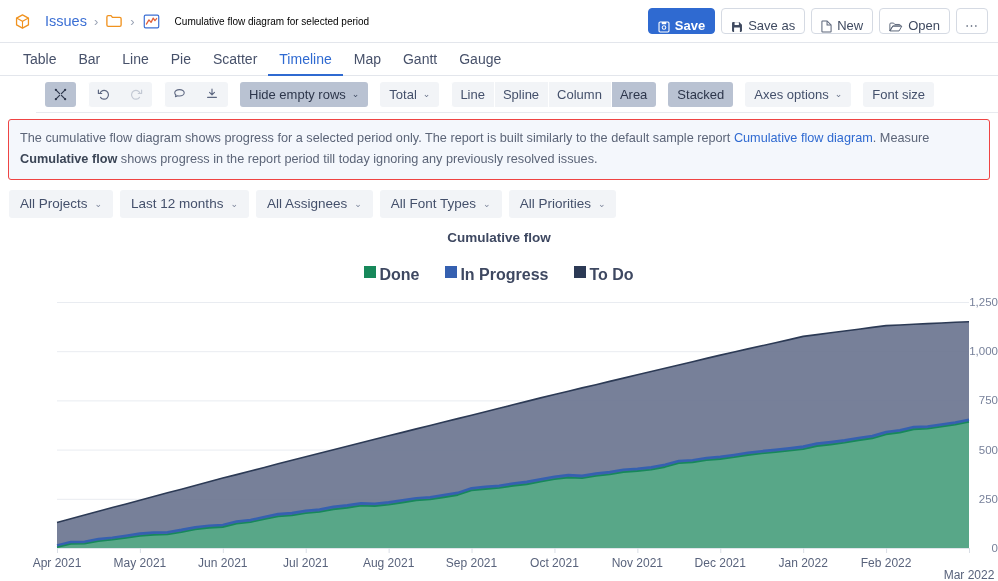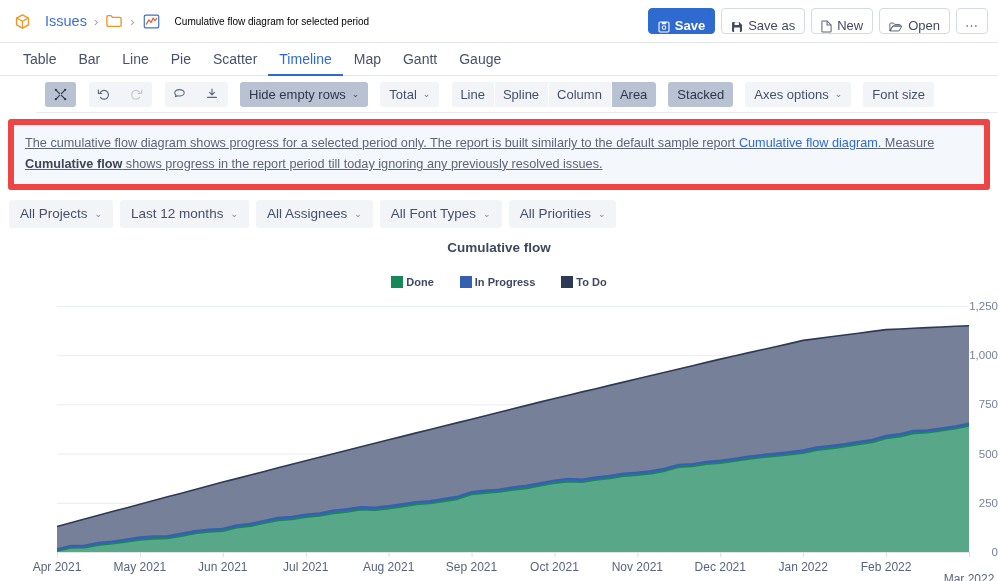--- a/index.html
+++ b/index.html
@@ -85,22 +85,22 @@
   .tbtn.on { background: #b9c2d2; color: #2d364b; }
   .tbtn.off-sep { box-shadow: 1px 0 0 #fff inset; }
   .tbtn.disabled { color: #c3c9d4; }
   .tbtn .caret { font-size: 9px; color: #68728a; margin-left: 1px; }
   .tbtn.on .caret { color: #414c63; }
   .spacer { flex: 1; }
 
   
   .banner {
     margin: 6px 8px 0 8px; padding: 8px 11px 9px 11px;
-    background: #f4f7fc; border: 6px solid #ef4444; border-radius: 3px;
-    color: #5c6578; font-size: 12.7px; line-height: 1.65; text-decoration: underline;
+    background: #f4f7fc; border: 1px solid #ef4444; border-radius: 3px;
+    color: #5c6578; font-size: 12.7px; line-height: 1.65;
   }
   .banner a { color: #2f6ad1; text-decoration: none; }
   .banner b { color: #3b4556; font-weight: bold; }
 
   
   .filters { display: flex; gap: 7px; padding: 10px 9px 0 9px; }
   .fbtn {
     height: 28px; padding: 0 11px;
     display: inline-flex; align-items: center; gap: 7px;
     background: #f2f4f7; border: none; border-radius: 3px;
@@ -110,21 +110,21 @@
 
   
   .chart-wrap { position: relative; padding-top: 12px; }
   .chart-title {
     text-align: center; font-size: 13.5px; font-weight: bold; color: #3e4861;
   }
   .legend {
     display: flex; justify-content: center; gap: 26px; margin-top: 21px;
   }
   .lg { display: inline-flex; align-items: flex-start; gap: 3px;
-        font-size: 11px; font-weight: bold; color: #3e4861; cursor: pointer; }
+        font-size: 16px; font-weight: bold; color: #3e4861; cursor: pointer; }
   .sw { width: 12px; height: 12px; display: inline-block; }
 
   .plot { position: relative; margin-top: 8px; height: 284px; }
   .plot svg { display: block; }
   .ylab {
     position: absolute; right: 0; transform: translateY(-50%);
     font-size: 11.5px; color: #77819a; text-align: right;
   }
   .xlab {
     position: absolute; transform: translateX(-50%);

